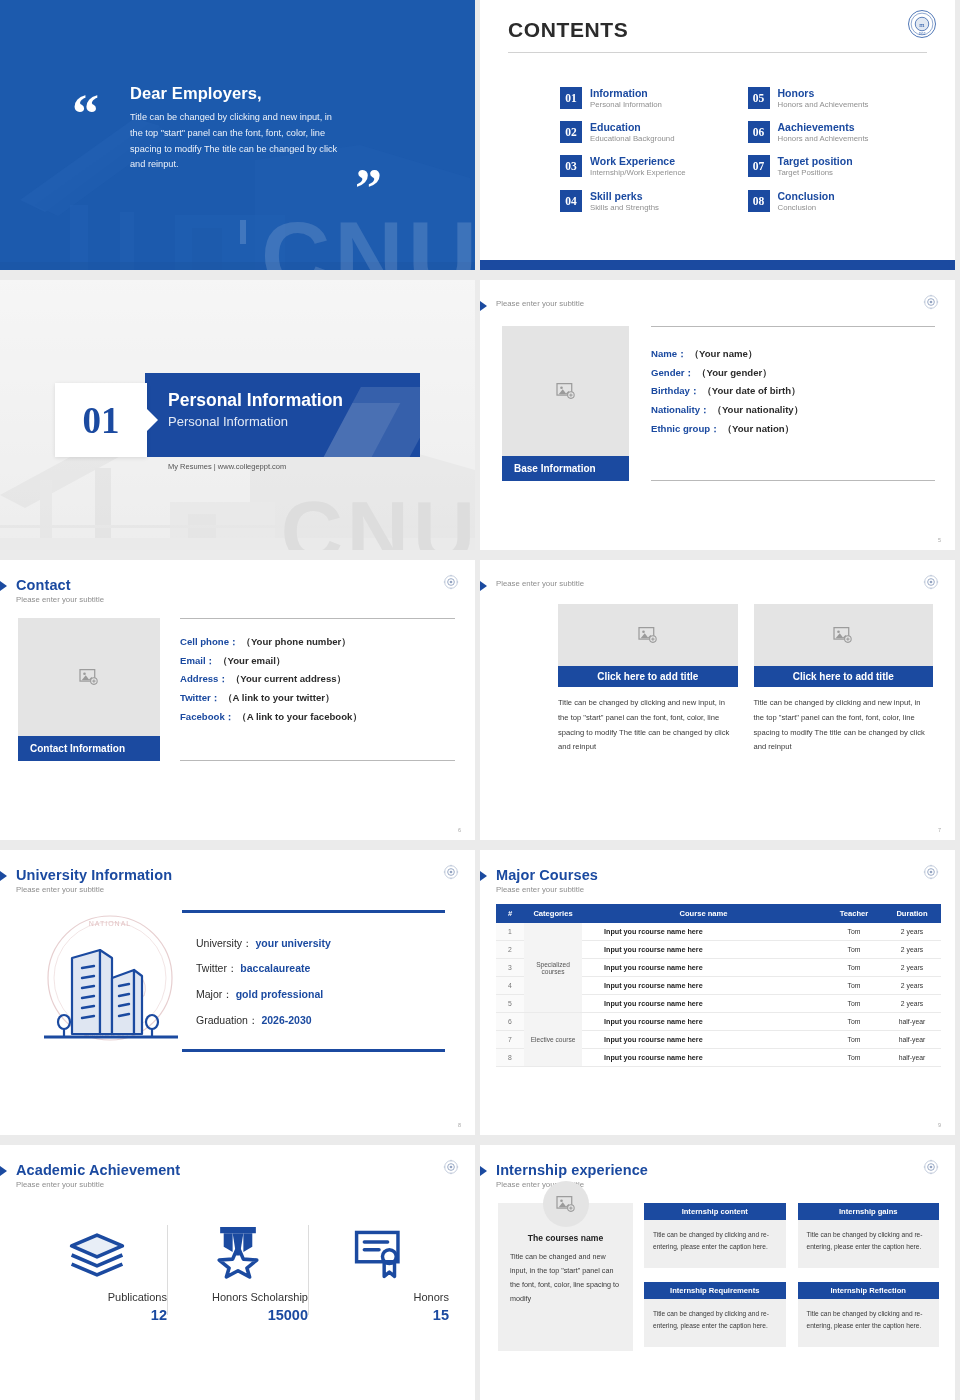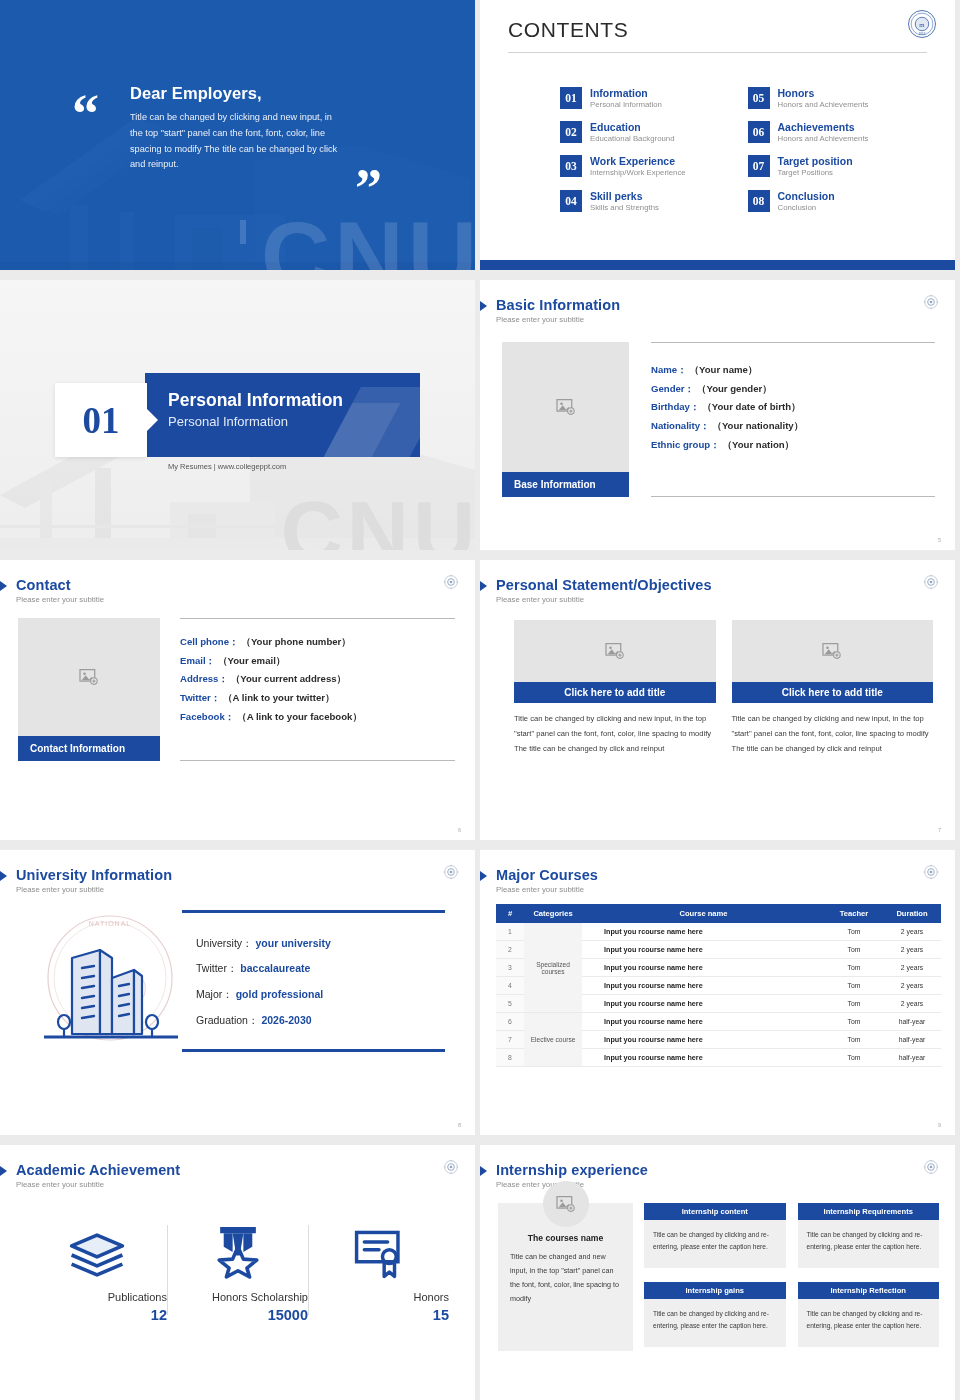--- a/index.html
+++ b/index.html
@@ -60,21 +60,21 @@
     color: #fff; font-size: 16.5px; font-weight: 700;
     letter-spacing: .1px; margin-bottom: 7px;
   }
   .cover p {
     color: #edf2fa; font-size: 9.2px; line-height: 1.72;
   }
 
   
   .contents { padding: 18px 28px 0 28px; }
   .contents-title {
-    font-size: 21px; font-weight: 400; color: #2b2b2b;
+    font-size: 21px; font-weight: 700; color: #2b2b2b;
     letter-spacing: .6px;
   }
   .seal {
     position: absolute; right: 18px; top: 9px;
     width: 30px; height: 30px;
   }
   .contents-rule {
     margin-top: 10px; height: 1px; background: #d2d2d2;
   }
   .toc {
@@ -185,21 +185,21 @@
             padding: 18px 4px 12px 0; font-weight: bold; }
   .fields.contact { padding-top: 14px; padding-bottom: 13px; }
   .field-row { font-size: 9.6px; color: #2b2b2b; line-height: 1.95; }
   .field-row .k { color: #1b4aa0; }
 
   .contact-wrap { display: flex; padding: 14px 20px 0 18px; gap: 20px; }
   .contact-wrap .photo-card { width: 142px; }
   .contact-wrap .photo-box { height: 118px; }
 
   
-  .two-col { display: flex; gap: 16px; padding: 16px 22px 0 34px; }
+  .two-col { display: flex; gap: 16px; padding: 16px 22px 0 34px; margin-left: 44px; }
   .col { flex: 1; }
   .img-box {
     height: 62px; background: #e4e4e4;
     display: flex; align-items: center; justify-content: center;
   }
   .img-cap {
     background: #1b4aa0; color: #fff; text-align: center;
     font-size: 10px; font-weight: 700; padding: 5px 0;
   }
   .col p { font-size: 7.6px; color: #3a3a3a; line-height: 1.95; margin-top: 9px; }
@@ -384,21 +384,20 @@
     <div class="div-txt">
       <div class="t1">Personal Information</div>
       <div class="t2">Personal Information</div>
     </div>
     <div class="div-foot">My Resumes | www.collegeppt.com</div>
   </div>
 
   <div class="slide">
     <div class="hdr">
       <div class="tri"></div>
-      <h2>Basic Information</h2>
       <div class="sub">Please enter your subtitle</div>
     </div>
     <svg class="gear" viewBox="0 0 24 24">
       <circle cx="12" cy="12" r="9.5" fill="none" stroke="#9aa9c4" stroke-width="1.2"></circle>
       <circle cx="12" cy="12" r="5" fill="none" stroke="#6f85ad" stroke-width="1.4"></circle>
       <circle cx="12" cy="12" r="2" fill="#6f85ad"></circle>
       <g stroke="#9aa9c4" stroke-width="1.3">
         <line x1="12" y1="1.2" x2="12" y2="3.6"></line>
           <line x1="12" y1="20.4" x2="12" y2="22.8"></line>
         <line x1="1.2" y1="12" x2="3.6" y2="12"></line>
@@ -488,21 +487,20 @@
           <span class="k">Facebook：</span>
           <span>（A link to your facebook）</span></div>
       </div>
     </div>
     <div class="pageno">6</div>
   </div>
 
   <div class="slide tall">
     <div class="hdr">
       <div class="tri"></div>
-      <h2>Personal Statement/Objectives</h2>
       <div class="sub">Please enter your subtitle</div>
     </div>
     <svg class="gear" viewBox="0 0 24 24">
       <circle cx="12" cy="12" r="9.5" fill="none" stroke="#9aa9c4" stroke-width="1.2"></circle>
       <circle cx="12" cy="12" r="5" fill="none" stroke="#6f85ad" stroke-width="1.4"></circle>
       <circle cx="12" cy="12" r="2" fill="#6f85ad"></circle>
       <g stroke="#9aa9c4" stroke-width="1.3">
         <line x1="12" y1="1.2" x2="12" y2="3.6"></line>
           <line x1="12" y1="20.4" x2="12" y2="22.8"></line>
         <line x1="1.2" y1="12" x2="3.6" y2="12"></line>
@@ -794,25 +792,25 @@
         </div>
         <h4>The courses name</h4>
         <p>Title can be changed and new input, in the top "start" panel can the font, font, color, line spacing to modify</p>
       </div>
       <div class="grid4">
         <div class="cardi">
           <div class="ch">Internship content</div>
           <div class="cb">Title can be changed by clicking and re-entering, please enter the caption here.</div>
         </div>
         <div class="cardi">
+          <div class="ch">Internship gains</div>
+          <div class="cb">Title can be changed by clicking and re-entering, please enter the caption here.</div>
+        </div>
+        <div class="cardi">
           <div class="ch">Internship Requirements</div>
-          <div class="cb">Title can be changed by clicking and re-entering, please enter the caption here.</div>
-        </div>
-        <div class="cardi">
-          <div class="ch">Internship gains</div>
           <div class="cb">Title can be changed by clicking and re-entering, please enter the caption here.</div>
         </div>
         <div class="cardi">
           <div class="ch">Internship Reflection</div>
           <div class="cb">Title can be changed by clicking and re-entering, please enter the caption here.</div>
         </div>
       </div>
     </div>
 
   </div>

